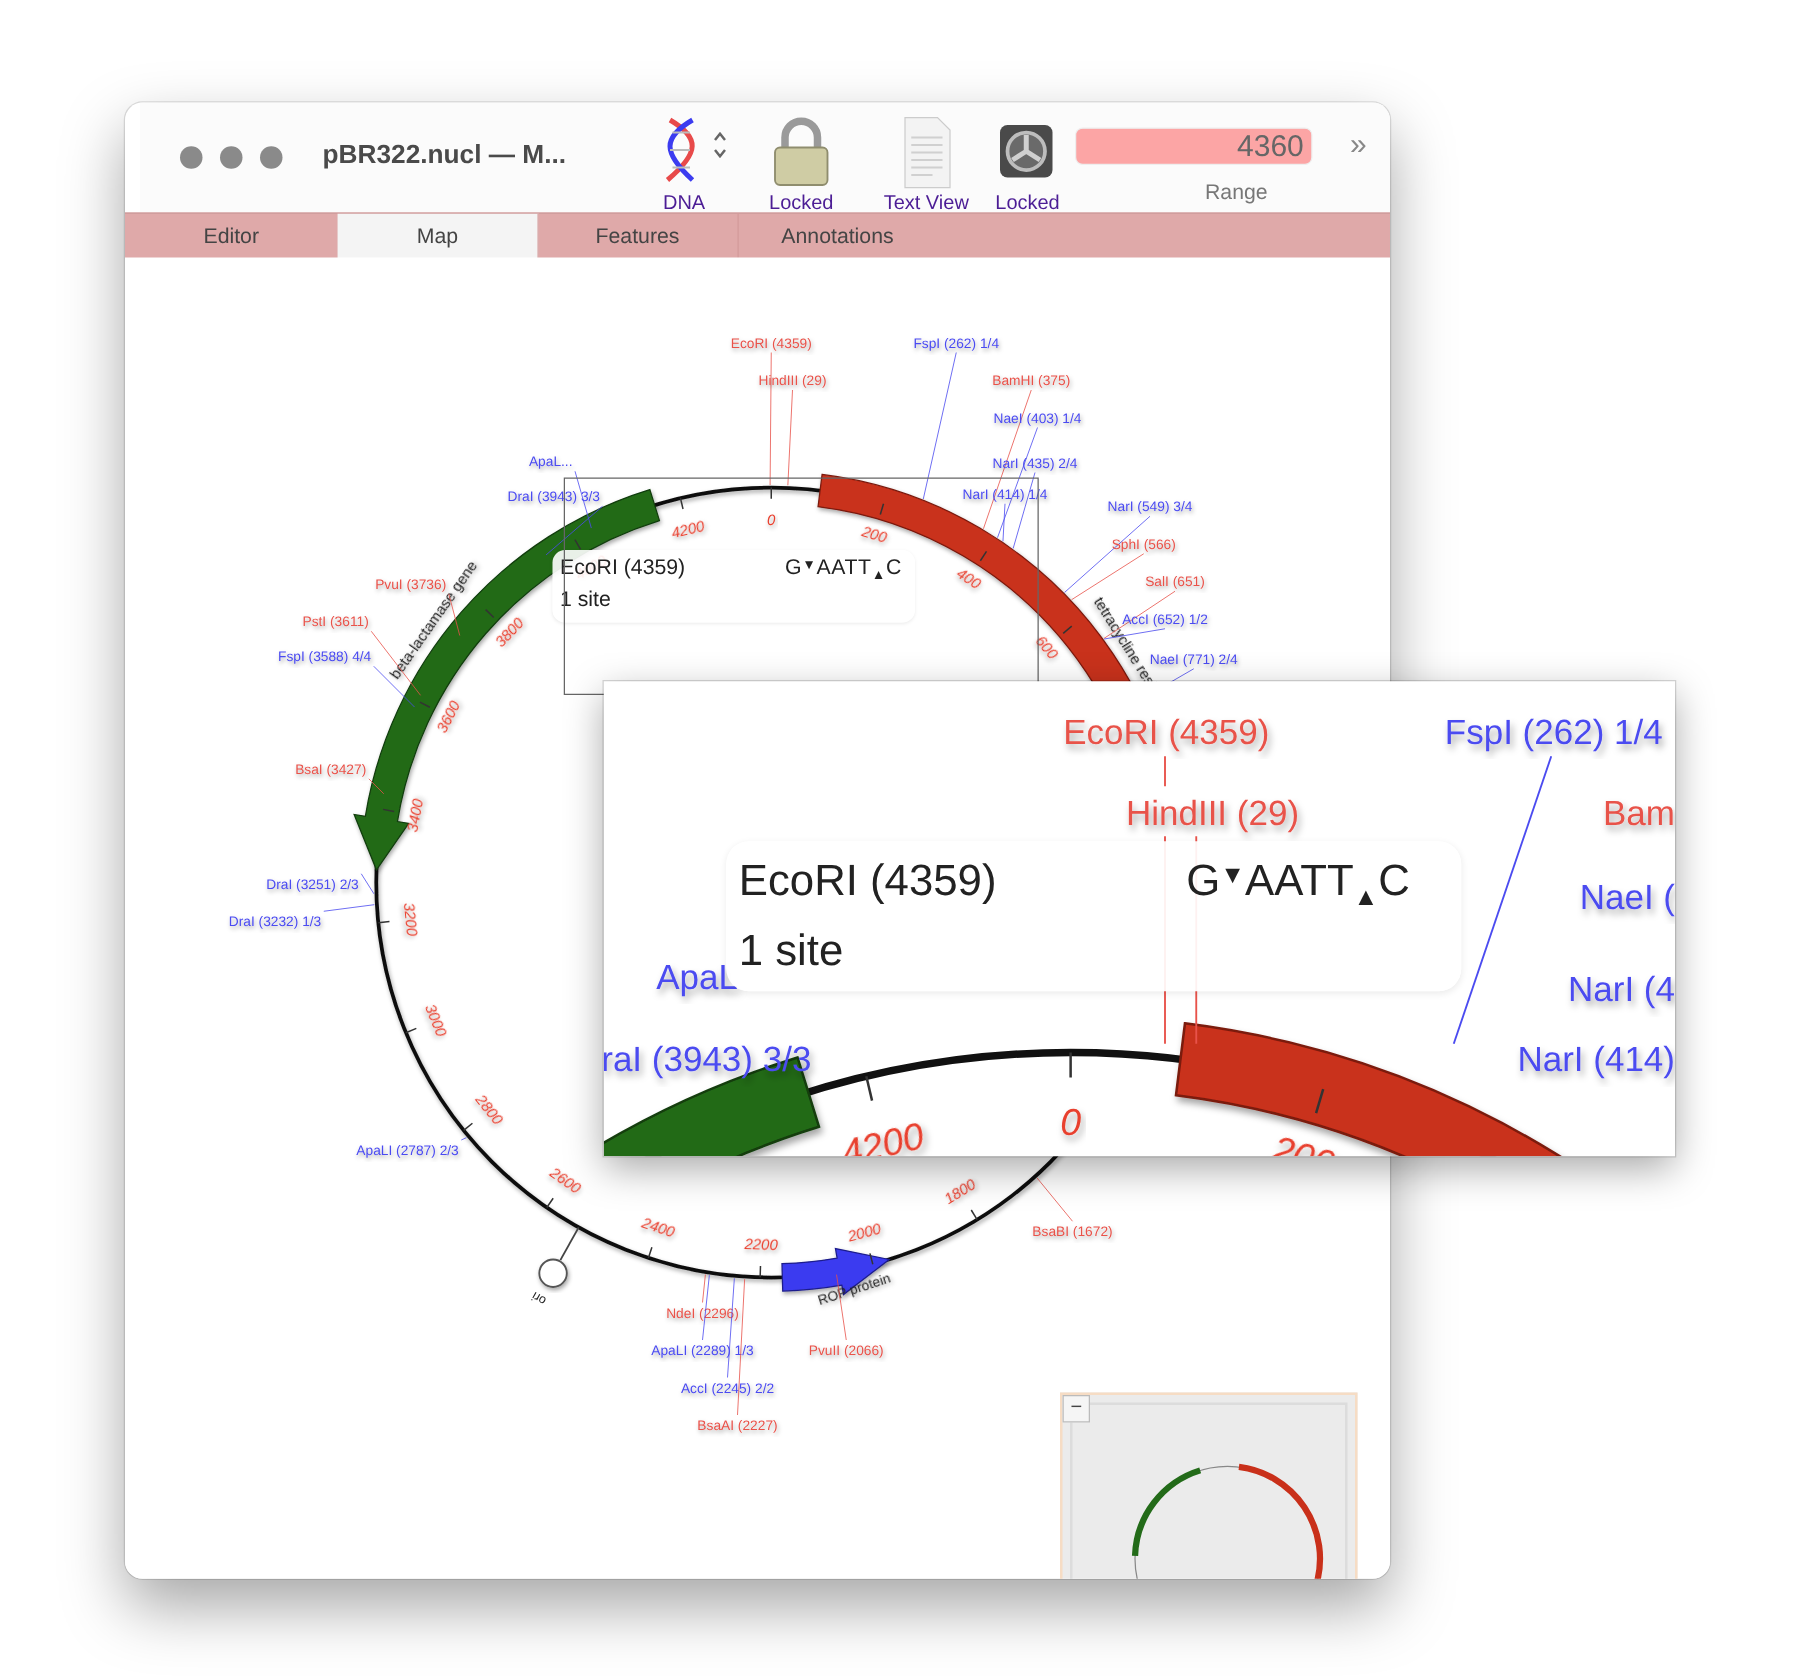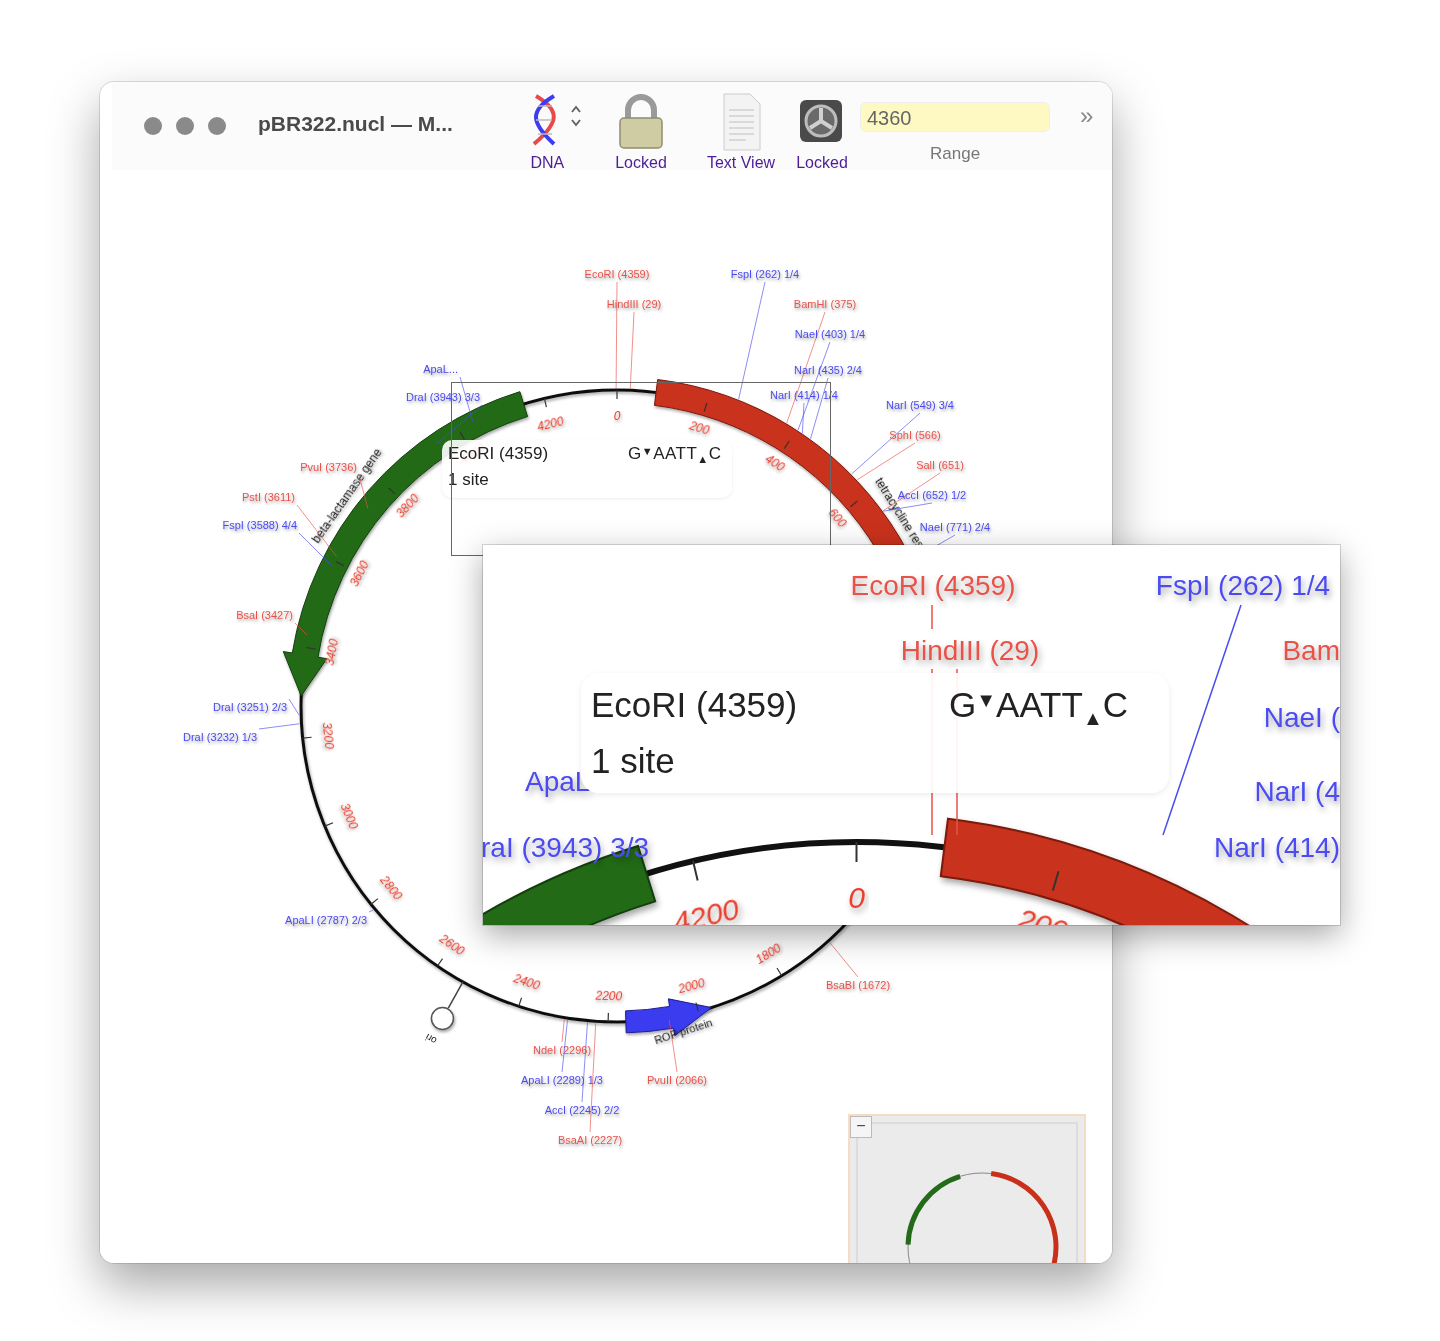--- a/index.html
+++ b/index.html
@@ -6,23 +6,23 @@
   body { width:1440px; height:1341px; background:#ffffff; position:relative; overflow:hidden;
          font-family:"Liberation Sans", sans-serif; }
   .window { position:absolute; left:100px; top:82px; width:1012px; height:1181px; background:#fff;
             border-radius:14px; box-shadow:0 22px 50px rgba(0,0,0,0.35), 0 0 0 1px rgba(0,0,0,0.12); overflow:hidden; }
   .titlebar { position:absolute; left:0; top:0; width:100%; height:88px; background:#fbfbfb;margin-left:12px; }
   .traffic { position:absolute; top:35px; width:18px; height:18px; border-radius:50%; background:#8a8a8a; }
   .wtitle { position:absolute; left:146px; top:30px; font-size:21px; font-weight:bold; color:#4a4a4a; white-space:nowrap; }
   .tool { position:absolute; top:10px; text-align:center; font-size:16px; color:#4c1d95; }
   .tool .lbl { position:absolute; top:62px; left:50%; transform:translateX(-50%); white-space:nowrap; }
   .range-input { position:absolute; left:748px; top:20px; width:190px; height:30px; border:1px solid #eee; border-radius:6px;
-                 background:#fef9c3; font-size:20px; color:#666; padding:0 6px; box-sizing:border-box; line-height:30px;
-                 font-family:"Liberation Sans", sans-serif; }
-  .range-label { position:absolute; left:818px; top:62px; font-size:17px; color:#777; }
+                 background:#fca5a5; font-size:24px; color:#666; padding:0 6px; box-sizing:border-box; line-height:30px;
+                 font-family:"Liberation Sans", sans-serif;text-align:right; }
+  .range-label { position:absolute; left:852px; top:62px; font-size:17px; color:#777; }
   .overflow { position:absolute; left:968px; top:20px; font-size:24px; color:#888; }
   .tabbar { position:absolute; left:0; top:88px; width:100%; height:36px; background:#dfa9a9; border-top:1px solid #c99; }
   .tab { position:absolute; top:0; height:36px; line-height:36px; text-align:center; font-size:17px; color:#444; border-right:1px solid #d49a9a; }
   .tab.active { background:#f4f4f4; }
   .canvas { position:absolute; left:0; top:124px; width:100%; height:1057px; background:#fff; }
   svg text { font-family:"Liberation Sans", sans-serif; }
   .overview { position:absolute; left:748px; top:908px; width:238px; height:248px; border:2px solid #f6dcc4; background:#ebebeb; box-sizing:border-box; }
   .overview-inner { position:absolute; left:6px; top:6px; right:6px; bottom:6px; border:2px solid #dcdcdc; }
   .ov-btn { position:absolute; left:0; top:0; width:22px; height:22px; background:#f5f5f5; border:1px solid #bbb; font-size:16px; line-height:18px; text-align:center; color:#444; box-sizing:border-box; }
   .tooltip { position:absolute; left:342px; top:234px; width:290px; height:58px; background:rgba(255,255,255,0.9);
@@ -91,20 +91,26 @@
         <path d="M23 23 L23 10 M23 23 L12 30 M23 23 L34 30" stroke="#d0d0d0" stroke-width="4"></path>
       </svg>
       <span class="lbl" style="top:62px">Locked</span>
     </div>
 
     <div class="range-input">4360</div>
     <div class="range-label">Range</div>
     <div class="overflow">»</div>
   </div>
 
+  <div class="tabbar">
+    <div class="tab" style="left:0;width:170px">Editor</div>
+    <div class="tab active" style="left:170px;width:160px">Map</div>
+    <div class="tab" style="left:330px;width:160px">Features</div>
+    <div class="tab" style="left:490px;width:160px;border-right:none">Annotations</div>
+  </div>
 
   <div class="canvas">
 
     <svg width="1012" height="1057" style="position:absolute;left:0;top:0">
       <defs>
         <filter id="sh" x="-20%" y="-20%" width="140%" height="140%">
           <feDropShadow dx="1" dy="2" stdDeviation="1.5" flood-color="#000" flood-opacity="0.35"></feDropShadow>
         </filter>
       </defs>
       <g id="map-root">

